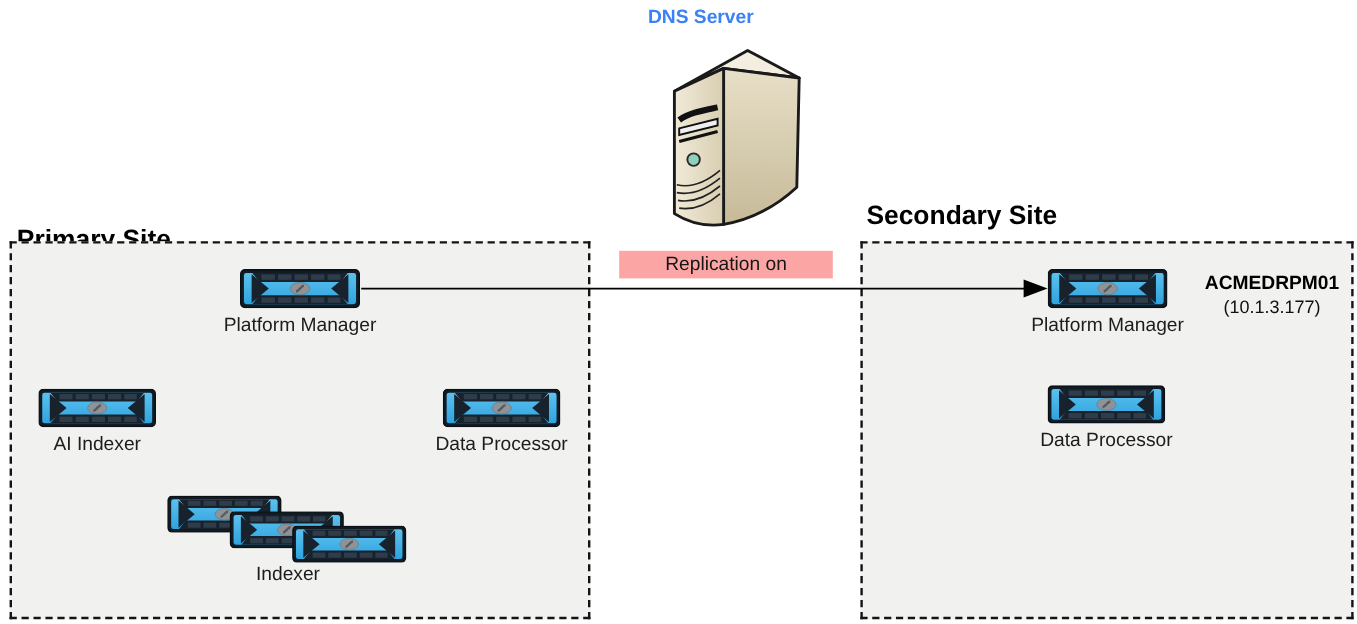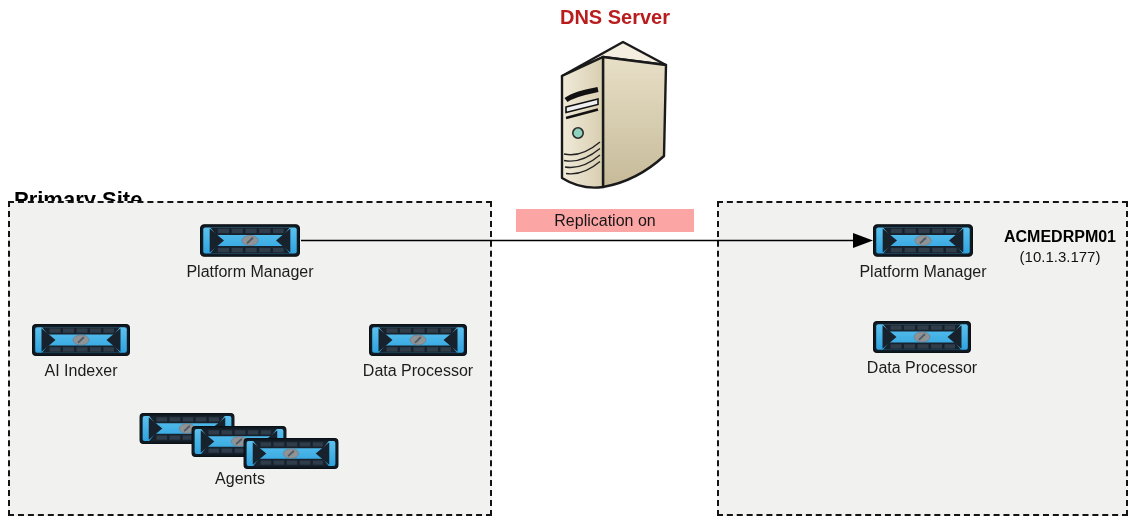--- a/index.html
+++ b/index.html
@@ -7,21 +7,21 @@
     position:relative;width:1131px;height:520px;background:#ffffff;
     font-family:"Liberation Sans",sans-serif;color:#1a1a1a;overflow:hidden;
   }
   .site-box{
     position:absolute;background:#F1F1F0;border:2px dashed #141414;box-sizing:border-box;
   }
   .site-title{
     position:absolute;font-weight:bold;font-size:22px;color:#000;white-space:nowrap;
   }
   .dns-title{
-    position:absolute;font-weight:bold;font-size:20px;color:#b91c1c;text-align:center;width:150px;
+    position:absolute;font-weight:bold;font-size:16px;color:#3b82f6;width:150px;
   }
   .node{
     position:absolute;display:flex;flex-direction:column;align-items:center;width:170px;
   }
   .node-label{margin-top:6px;font-size:16px;white-space:nowrap;color:#1c1c1c;}
   .host-label{position:absolute;text-align:center;line-height:20px;}
   .host-name{font-weight:bold;font-size:16px;color:#000;}
   .host-ip{font-size:15px;color:#111;}
   .connector-svg{position:absolute;left:0;top:0;pointer-events:none;}
   .replication-label{
@@ -92,20 +92,21 @@
       <path d="M11,114 Q28,118 47,102"></path>
       <path d="M11,120.5 Q28,124 47,108.5"></path>
       <path d="M12,127 Q29,130 47,115"></path>
       <path d="M13,133.5 Q30,136 47,121.5"></path>
     </g>
   </svg>
 
   <div class="site-title" style="left:14px;top:167px;margin-top:20px;">Primary Site</div>
   <div class="site-box" style="left:8px;top:201px;width:484px;height:315px;"></div>
 
+  <div class="site-title" style="left:722px;top:167px;">Secondary Site</div>
   <div class="site-box" style="left:717px;top:201px;width:411px;height:315px;"></div>
 
   <svg class="connector-svg" width="1131" height="520">
     <line x1="301" y1="240.5" x2="855" y2="240.5" stroke="#000" stroke-width="1.6"></line>
     <polygon points="873,240.5 853,233 853,248" fill="#000"></polygon>
   </svg>
 
 
   <div class="node" style="left:165px;top:224px;">
     <svg width="100" height="33">
@@ -130,21 +131,21 @@
   <div class="agents-group" style="left:138px;top:413px;width:210px;height:85px;">
     <svg width="98" height="31" style="left:0;top:0;">
         <use href="#appliance"></use>
       </svg>
     <svg width="98" height="31" style="left:52px;top:13px;">
         <use href="#appliance"></use>
       </svg>
     <svg width="98" height="31" style="left:104px;top:25px;">
         <use href="#appliance"></use>
       </svg>
-    <div class="agents-label" style="left:22px;top:57px;">Agents</div>
+    <div class="agents-label" style="left:22px;top:57px;">Indexer</div>
   </div>
 
   <div class="replication-label" style="left:516px;top:209px;width:168px;">
     <div>Replication on</div>
   </div>
 
   <div class="node" style="left:838px;top:224px;">
     <svg width="100" height="33">
         <use href="#appliance"></use>
       </svg>

